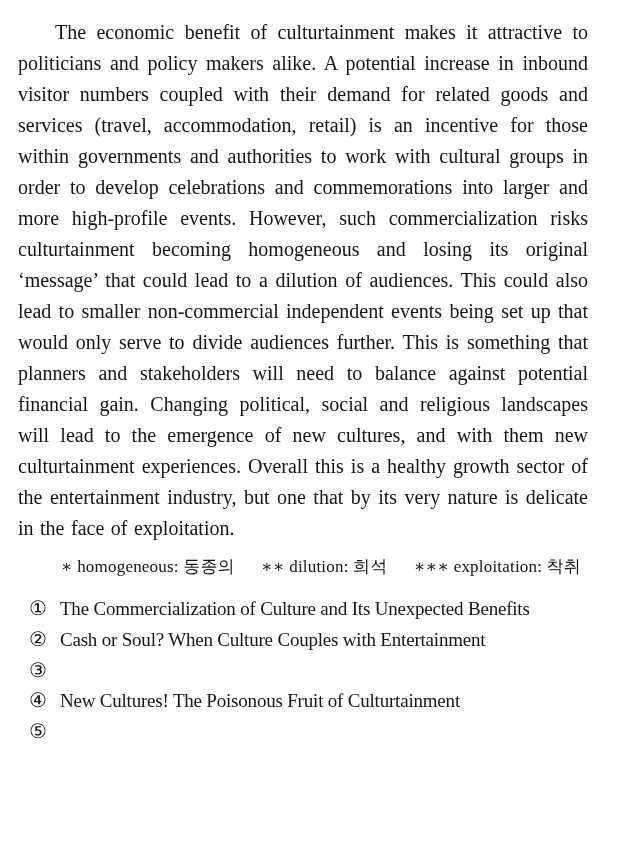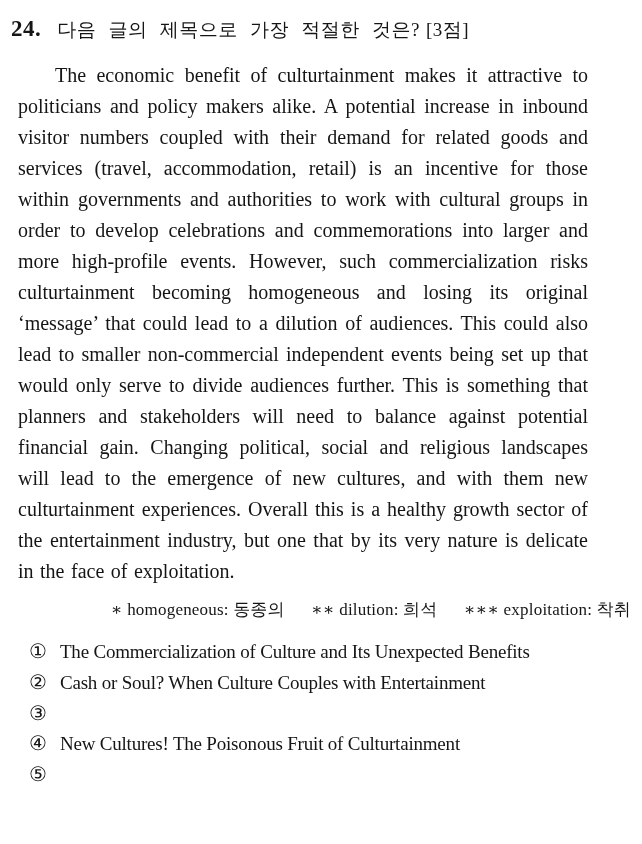--- a/index.html
+++ b/index.html
@@ -46,21 +46,21 @@
     font-size: 20px;
     line-height: 31px;
     text-align: justify;
     text-align-last: left;
     text-indent: 37px;
     word-spacing: 1.5px;
   }
   
   .footnote {
     margin-top: 11px;
-    text-align: right;
+    text-align: center;
     font-size: 17px;
     letter-spacing: 0.2px;
     white-space: nowrap;
   }
   .footnote .vocab-item {
     margin: 0 11px;
   }
   
   .choices {
     list-style: none;
@@ -81,23 +81,20 @@
   .clabel {
     font-size: 19px;
     letter-spacing: -0.2px;
   }
 </style>
 </head>
 <body>
 
 <div class="page">
 
-  <div class="question-header">
-    <span class="qnum">24.</span><span class="qtext">다음 글의 제목으로 가장 적절한 것은?</span><span class="qpoints">[3점]</span>
-  </div>
 
   <p class="passage">The economic benefit of culturtainment makes it attractive to politicians and policy makers alike. A potential increase in inbound visitor numbers coupled with their demand for related goods and services (travel, accommodation, retail) is an incentive for those within governments and authorities to work with cultural groups in order to develop celebrations and commemorations into larger and more high-profile events. However, such commercialization risks culturtainment becoming homogeneous and losing its original ‘message’ that could lead to a dilution of audiences. This could also lead to smaller non-commercial independent events being set up that would only serve to divide audiences further. This is something that planners and stakeholders will need to balance against potential financial gain. Changing political, social and religious landscapes will lead to the emergence of new cultures, and with them new culturtainment experiences. Overall this is a healthy growth sector of the entertainment industry, but one that by its very nature is delicate in the face of exploitation.</p>
 
   <div class="footnote">
     <span class="vocab-item">∗ homogeneous: 동종의</span>
     <span class="vocab-item">∗∗ dilution: 희석</span>
     <span class="vocab-item">∗∗∗ exploitation: 착취</span>
   </div>
 
   <ol class="choices">

